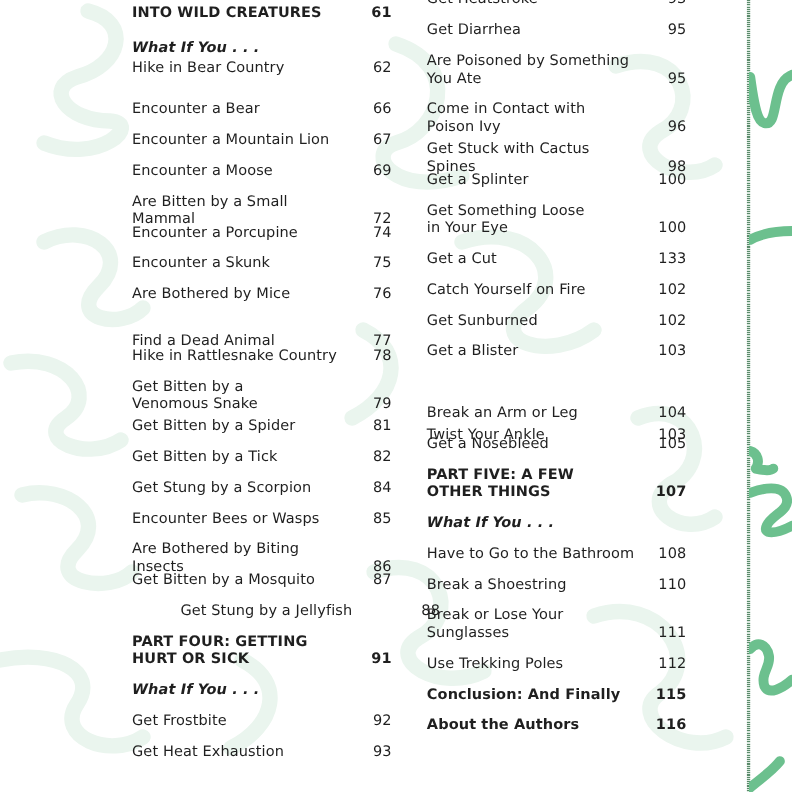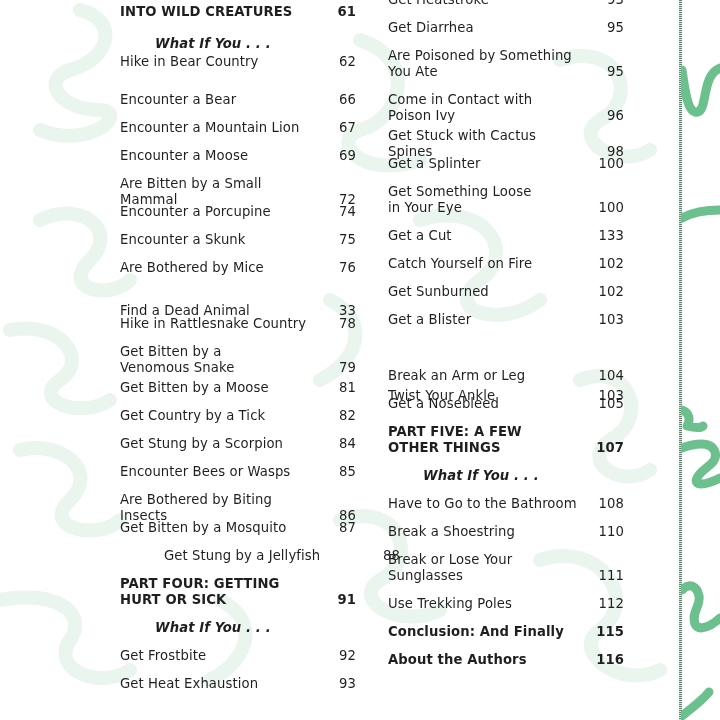--- a/index.html
+++ b/index.html
@@ -7,21 +7,21 @@
   body { position: relative; font-family: "DejaVu Sans", sans-serif; color: #1f1f1f; }
   .bg-art { position: absolute; left: 0; top: 0; width: 720px; height: 720px; z-index: 0; }
   .col { position: absolute; z-index: 2; }
   .col-left { left: 120px; top: -10px; width: 236px; }
   .col-right { left: 388px; top: -10px; width: 236px; }
   .entry { position: absolute; left: 0; width: 100%; font-size: 13.2px; line-height: 16px; font-weight: 500; letter-spacing: 0.1px; }
   .entry .title { display: block; padding-right: 40px; white-space: pre-line; }
   .entry .page { position: absolute; right: 0; bottom: 0; text-align: right; }
   .entry.part { font-weight: 700; text-transform: uppercase; }
   .entry.bold { font-weight: 700; }
-  .entry.whatif { font-style: italic; font-weight: 700; margin-left: 35px; }
+  .entry.whatif { font-style: italic; font-weight: 700; }
   .spine { position: absolute; left: 679px; top: 0; width: 3px; height: 720px; z-index: 1;
            background: repeating-linear-gradient(to bottom, #5a8a6a 0px, #5a8a6a 1px, #d9e8de 1px, #d9e8de 2px); }
 </style>
 </head>
 <body>
 
 <svg class="bg-art" viewBox="0 0 720 720" xmlns="http://www.w3.org/2000/svg">
   <g fill="none" stroke="#eaf5ee" stroke-width="14" stroke-linecap="round" stroke-linejoin="round">
     <path d="M80 10 C120 20 110 60 70 70 C40 80 60 110 100 110 C130 112 90 150 40 130"></path>
     <path d="M40 220 C80 200 120 230 90 260 C60 290 110 300 130 280"></path>
@@ -89,37 +89,37 @@
     <div class="entry" style="top: 242px;">
       <span class="title">Encounter a Skunk</span>
       <span class="page">75</span>
     </div>
     <div class="entry" style="top: 270px;">
       <span class="title">Are Bothered by Mice</span>
       <span class="page">76</span>
     </div>
     <div class="entry" style="top: 298px; margin-top: 15px;">
       <span class="title">Find a Dead Animal</span>
-      <span class="page">33</span>
+      <span class="page">77</span>
     </div>
     <div class="entry" style="top: 326px;">
       <span class="title">Hike in Rattlesnake Country</span>
       <span class="page">78</span>
     </div>
     <div class="entry" style="top: 354px;">
       <span class="title">Get Bitten by a
 Venomous Snake</span>
       <span class="page">79</span>
     </div>
     <div class="entry" style="top: 390px;">
-      <span class="title">Get Bitten by a Moose</span>
+      <span class="title">Get Bitten by a Spider</span>
       <span class="page">81</span>
     </div>
     <div class="entry" style="top: 418px;">
-      <span class="title">Get Country by a Tick</span>
+      <span class="title">Get Bitten by a Tick</span>
       <span class="page">82</span>
     </div>
     <div class="entry" style="top: 446px;">
       <span class="title">Get Stung by a Scorpion</span>
       <span class="page">84</span>
     </div>
     <div class="entry" style="top: 474px;">
       <span class="title">Encounter Bees or Wasps</span>
       <span class="page">85</span>
     </div>

